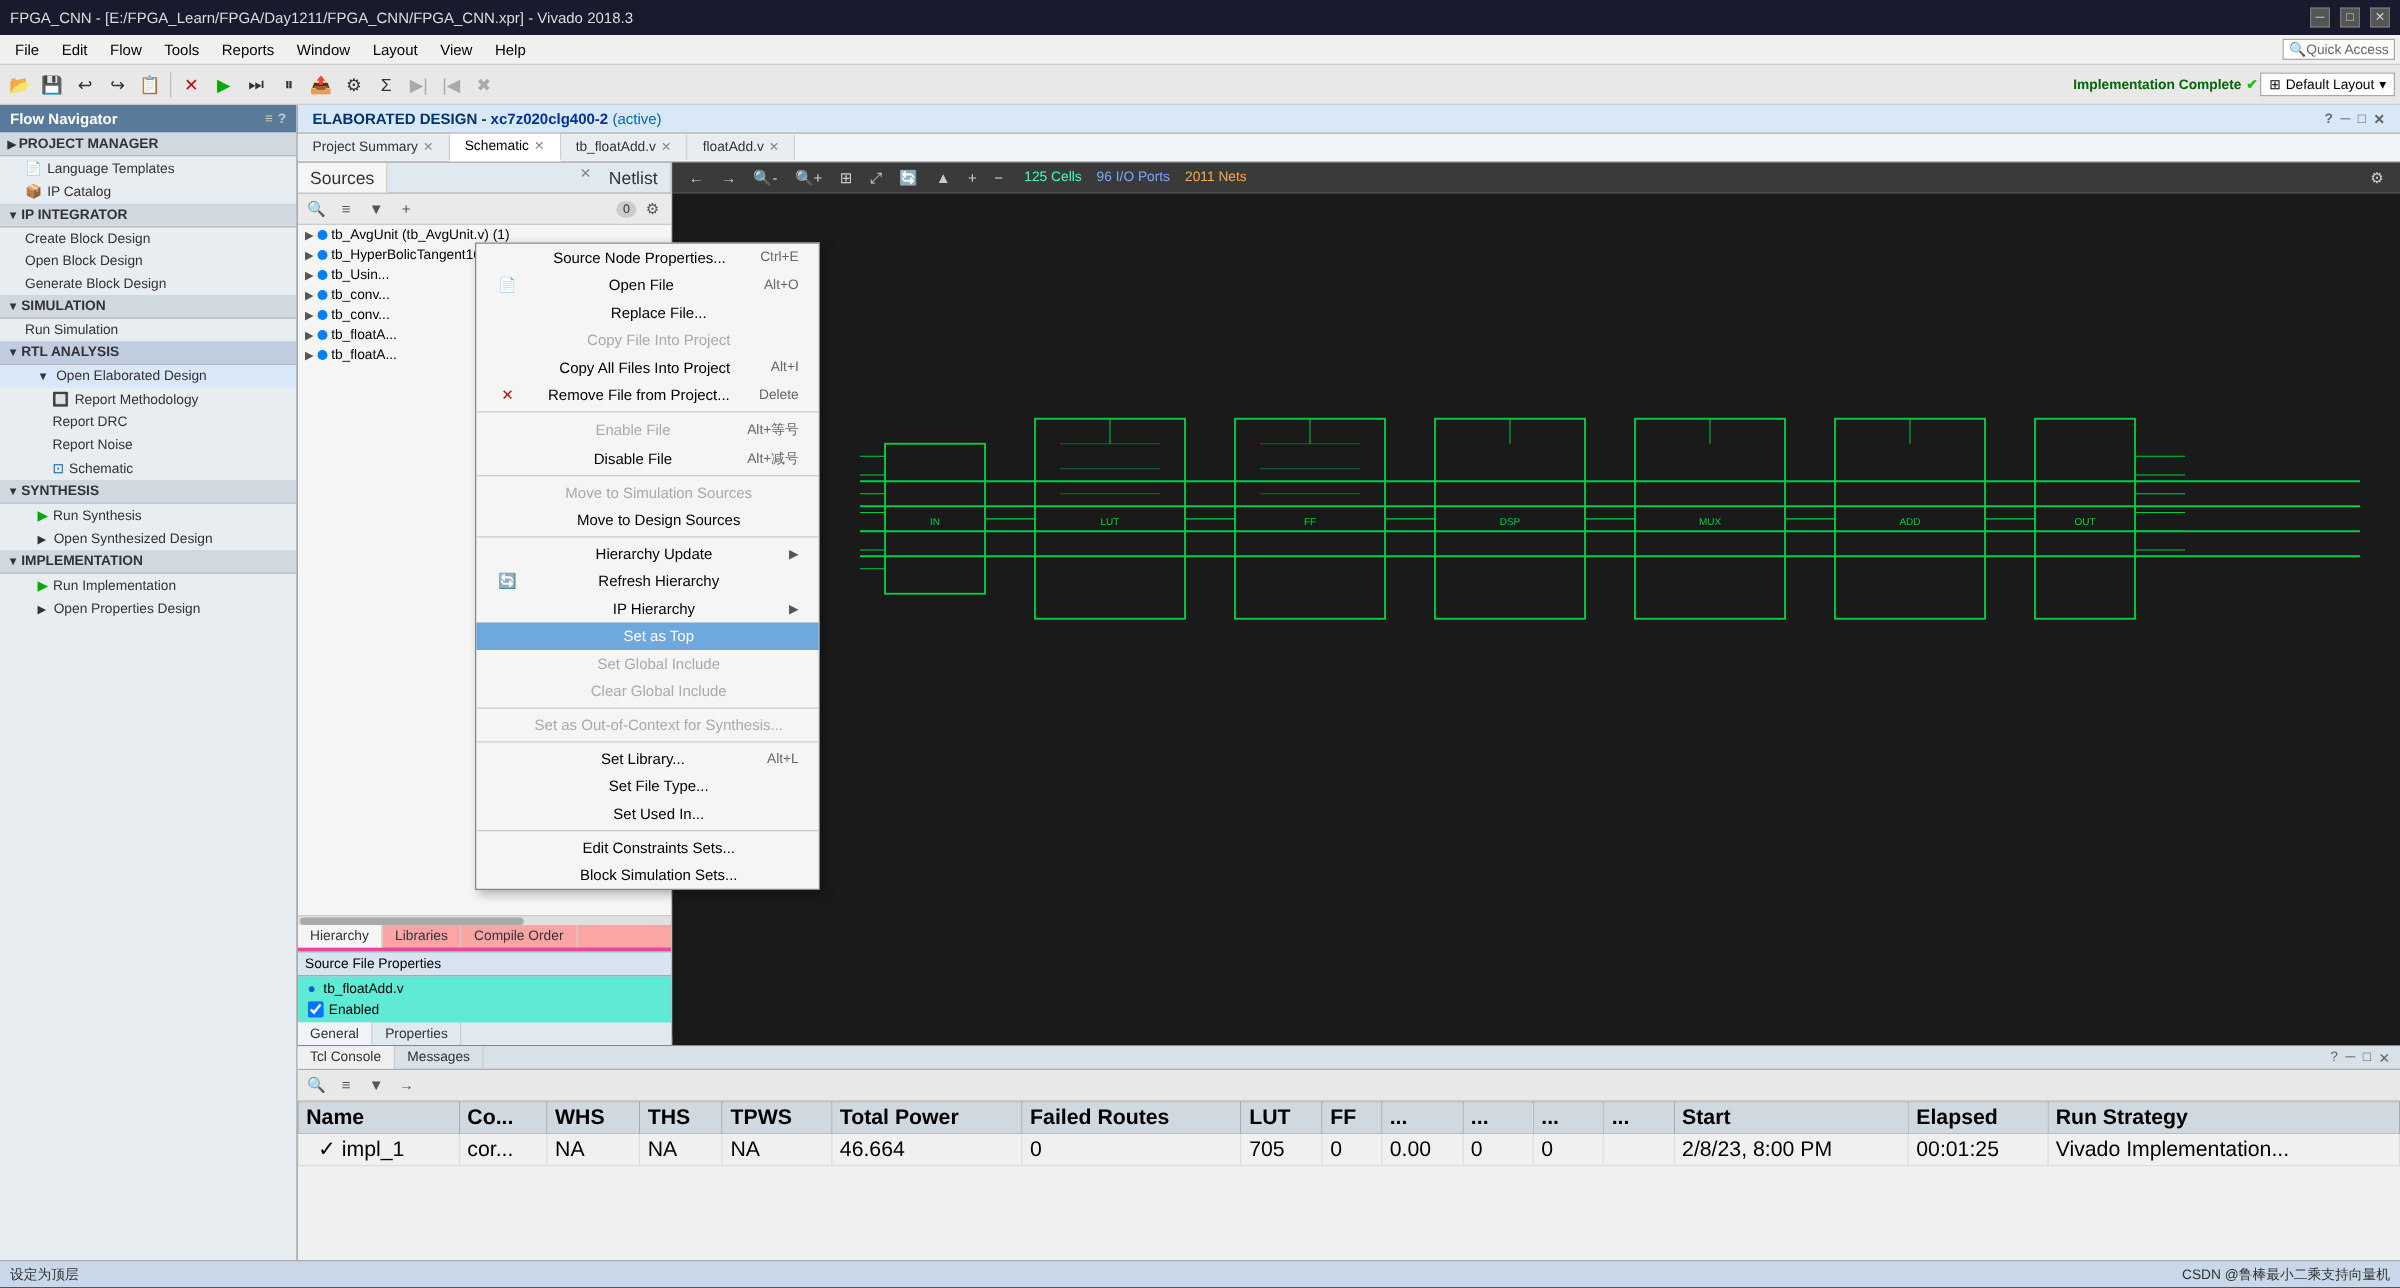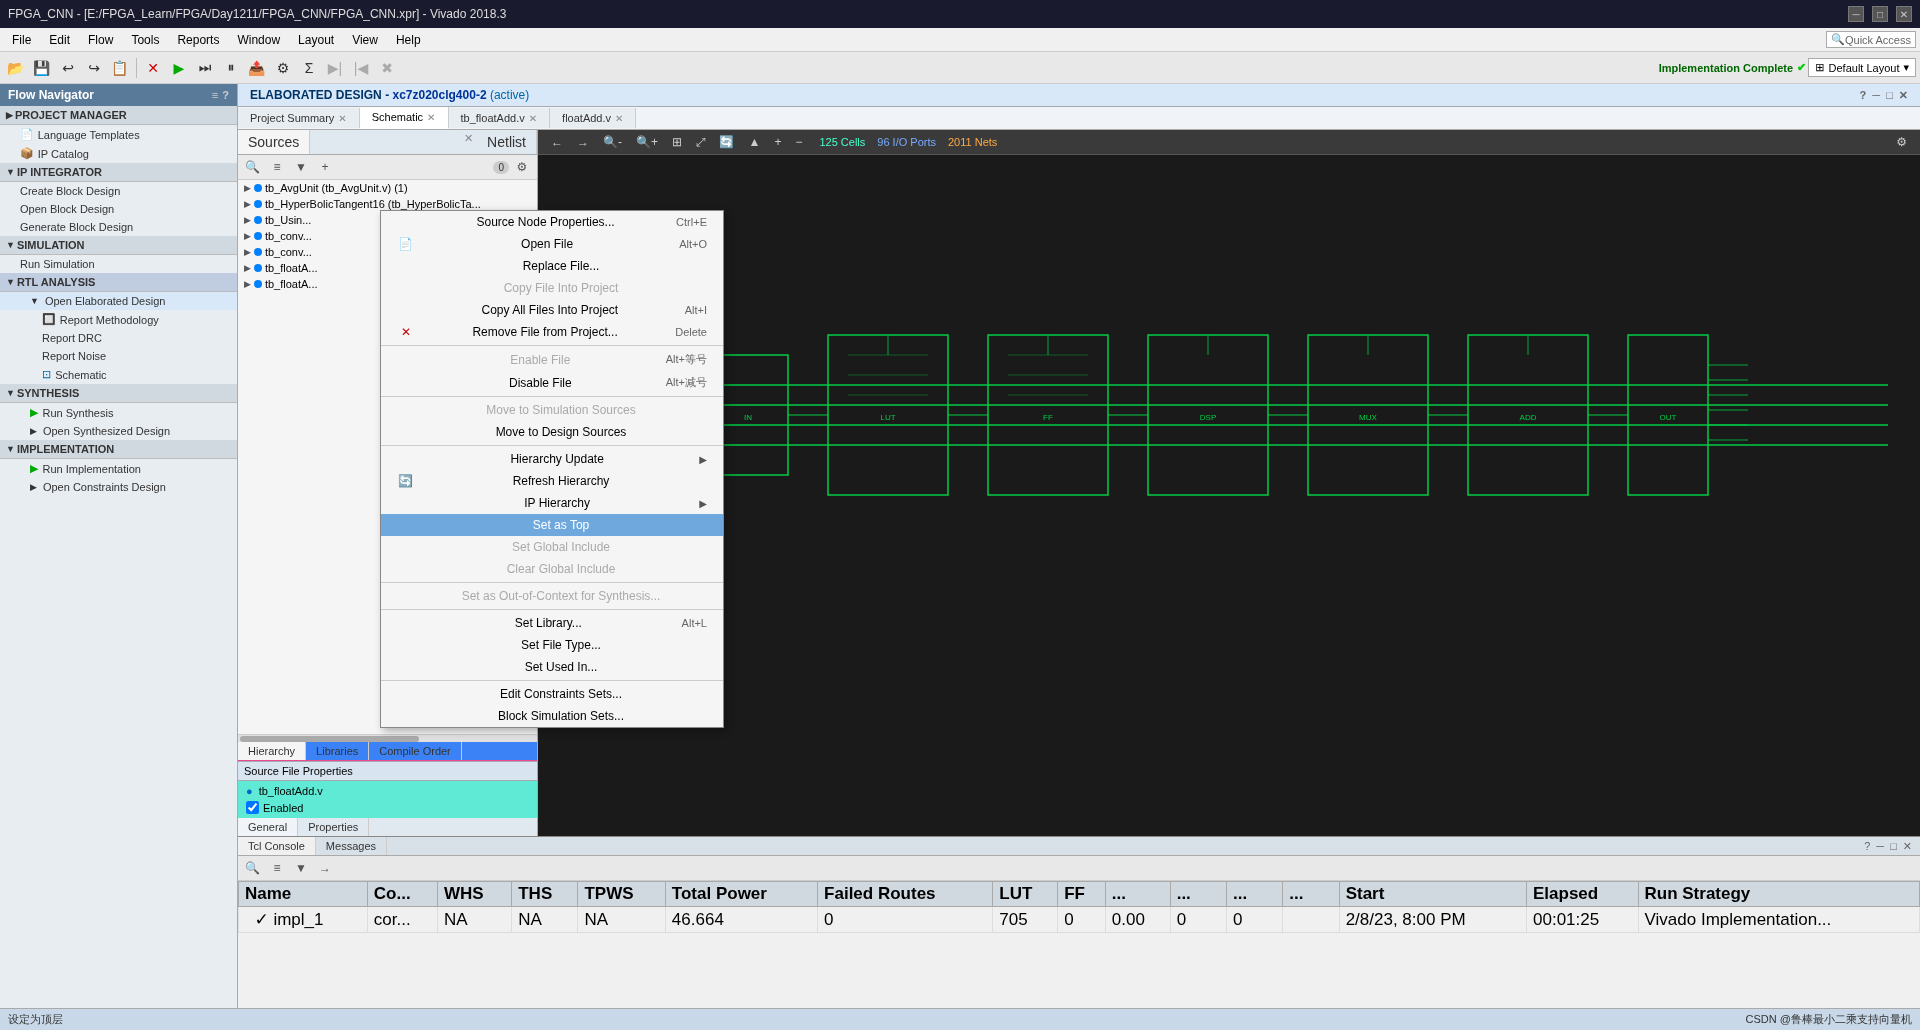--- a/index.html
+++ b/index.html
@@ -353,22 +353,22 @@
       padding: 2px 6px;
       white-space: nowrap;
     }
     .console-table tr:nth-child(even) { background: #f8f8f8; }
     .src-props-row { display: flex; align-items: center; gap: 6px; margin-bottom: 4px; }
 
     
     .context-menu {
       position: absolute;
       left: 380px;
-      top: 210px;
-      width: 344px;
+      top: 194px;
+      width: 276px;
       background: #f5f5f5;
       border: 1px solid #888;
       box-shadow: 3px 3px 8px rgba(0,0,0,0.3);
       z-index: 1000;
       font-size: 12px;
     }
     .ctx-item {
       padding: 4px 16px;
       display: flex;
       align-items: center;
@@ -426,22 +426,22 @@
     ::-webkit-scrollbar-track { background: #e0e0e0; }
     ::-webkit-scrollbar-thumb { background: #aaa; border-radius: 4px; }
 
     
     .sch-svg { width: 100%; height: 100%; }
     .checkbox-row { display: flex; align-items: center; gap: 4px; }
 
     
     .hier-tabs {
       display: flex;
-      background: #3b82f6;
-      border-bottom: 1px solid #ec4899;
+      background: #fca5a5;
+      border-bottom: 3px solid #ec4899;
     }
     .hier-tab {
       padding: 3px 10px;
       font-size: 11px;
       cursor: pointer;
       border-right: 1px solid #ccc;
       color: #333;
     }
     .hier-tab.active { background: #f5f5f5; }
   </style>
@@ -579,21 +579,21 @@
 
       <div class="nav-section-header">
         <span class="triangle">▼</span> IMPLEMENTATION
       </div>
       <div class="nav-item sub">
         <span style="color:#00aa00">▶</span>
         <span>Run Implementation</span>
       </div>
       <div class="nav-item sub">
         <span class="triangle">▶</span>
-        <span>Open Constraints Design</span>
+        <span>Open Properties Design</span>
       </div>
 
     </div>
   </div>
 
   <div class="right-panel">
 
     <div class="elab-header">
       <span>
         <span>ELABORATED DESIGN</span>

